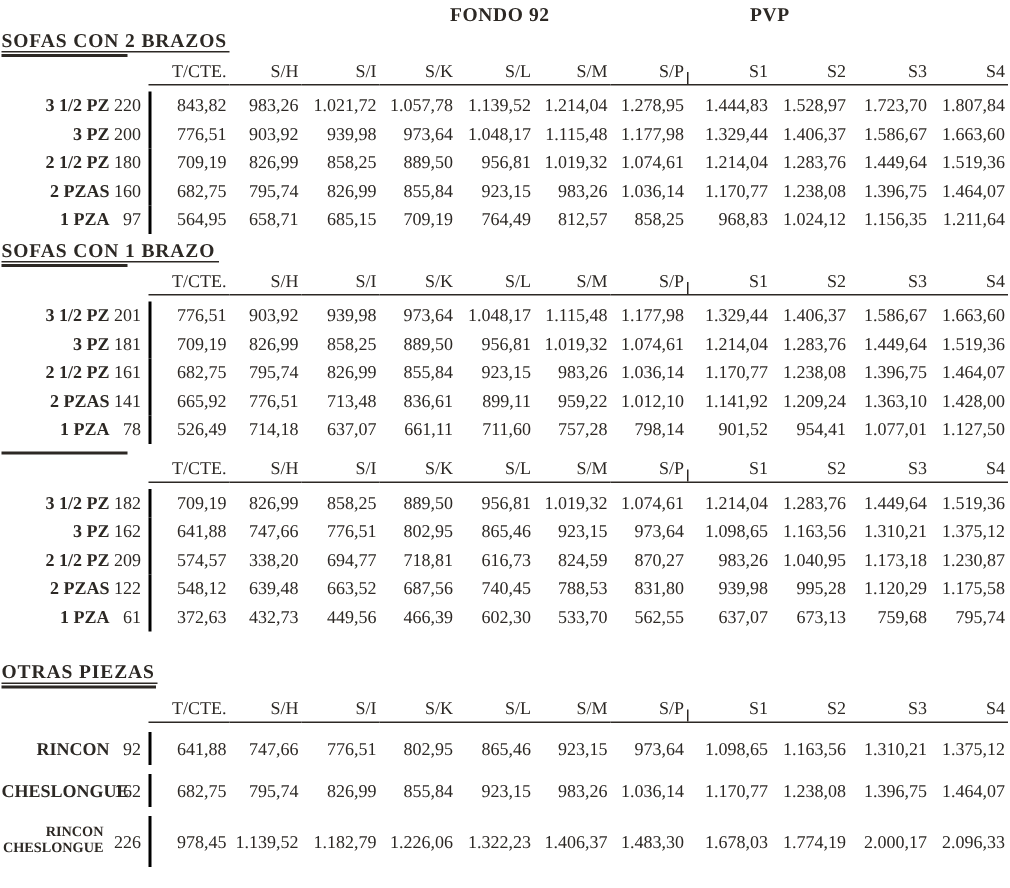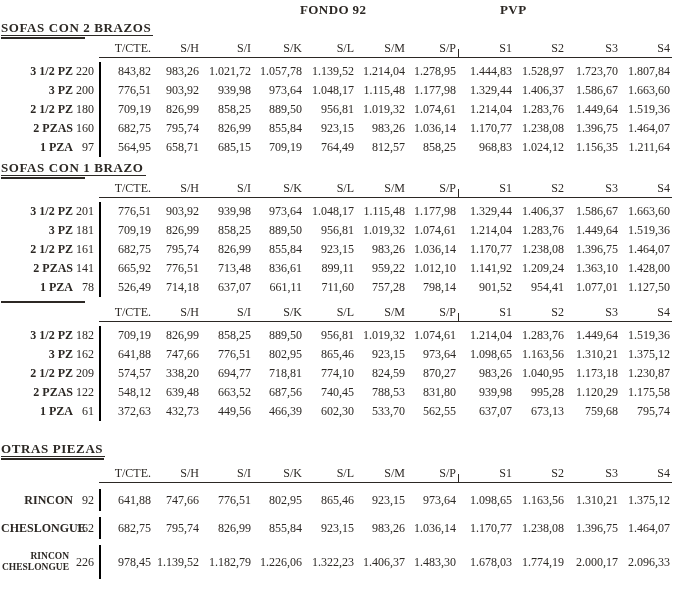--- a/index.html
+++ b/index.html
@@ -364,21 +364,21 @@
               <td class="val">1.310,21</td>
               <td class="val">1.375,12</td>
             </tr>
             <tr class="data-row">
               <td class="lbl">2 1/2 PZ</td>
               <td class="qty">209</td>
               <td class="val v0">574,57</td>
               <td class="val">338,20</td>
               <td class="val">694,77</td>
               <td class="val">718,81</td>
-              <td class="val">774,10</td>
+              <td class="val">616,73</td>
               <td class="val">824,59</td>
               <td class="val">870,27</td>
               <td class="val">983,26</td>
               <td class="val">1.040,95</td>
               <td class="val">1.173,18</td>
               <td class="val">1.230,87</td>
             </tr>
             <tr class="data-row">
               <td class="lbl">2 PZAS</td>
               <td class="qty">122</td>

